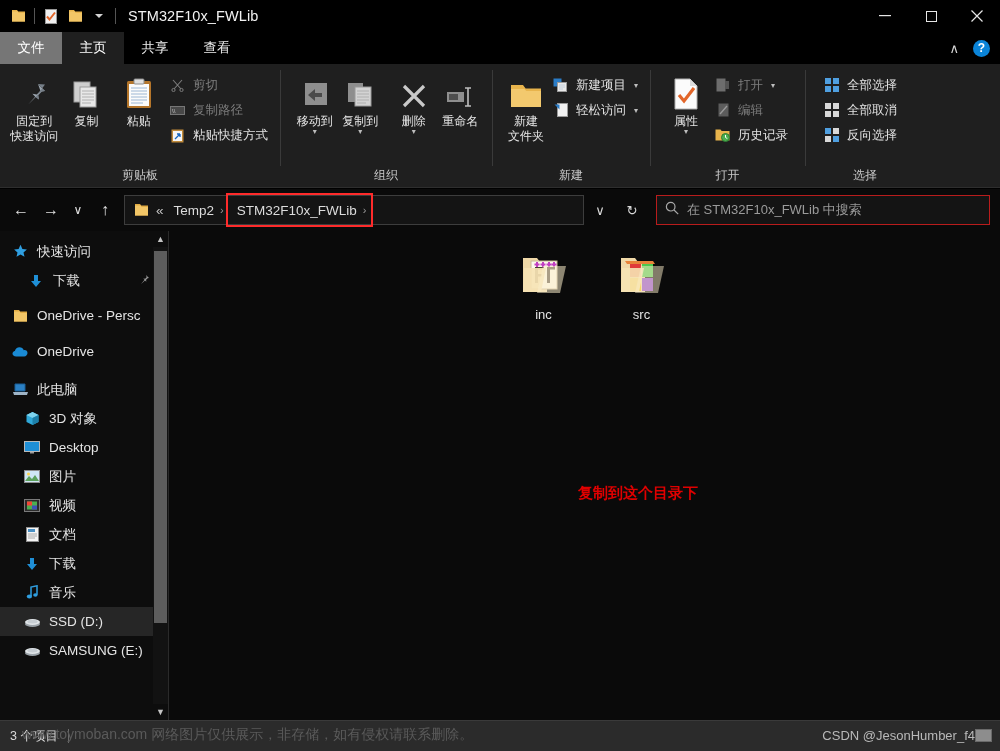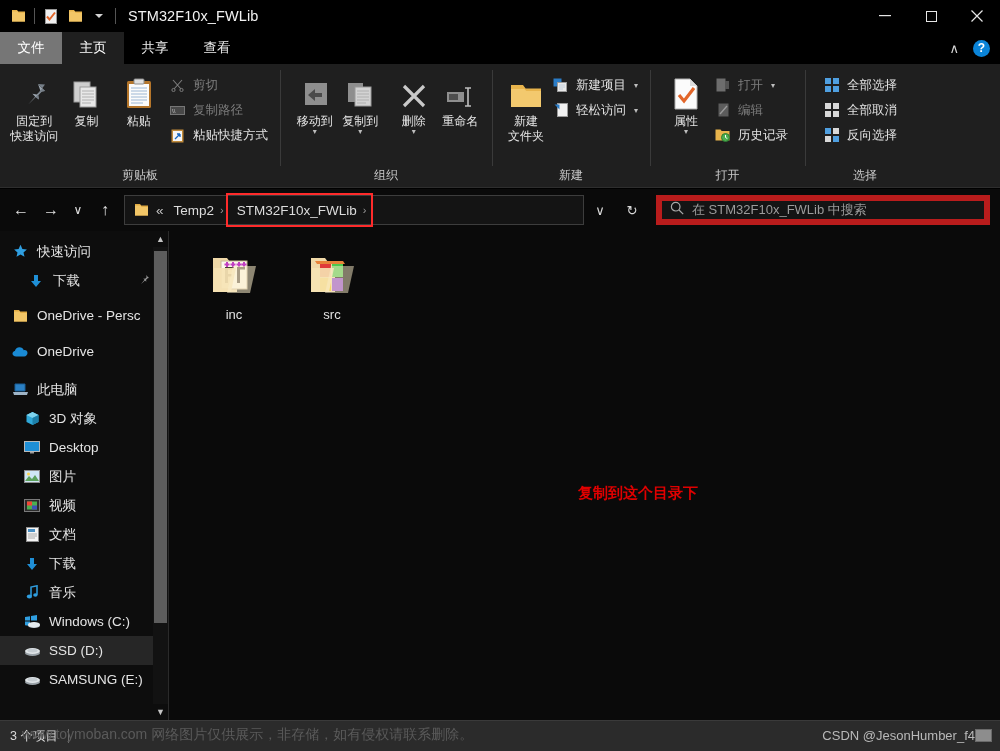--- a/index.html
+++ b/index.html
@@ -131,21 +131,21 @@
     display: flex; align-items: center; height: 30px; padding: 0 4px;
     margin-left: 3px;
   }
   .addr-right { margin-left: auto; display: flex; align-items: center; height: 30px; }
   .addr-ctl {
     width: 32px; height: 28px; display: flex; align-items: center; justify-content: center;
     color: #d8d8d8; font-size: 13px;
   }
   .searchbox {
     width: 334px; height: 30px; margin-left: 8px; margin-right: 10px;
-    border: 6px solid #b91c1c; background: #141414;
+    border: 1px solid #b91c1c; background: #141414;
     display: flex; align-items: center; padding: 0 8px; gap: 8px;
   }
   .searchbox .ph { font-size: 13px; color: #9b9b9b; white-space: nowrap; }
 
   
   .content {
     position: absolute; top: 231px; left: 0; width: 1000px; height: 489px;
     display: flex; background: #0a0a0a;
   }
   .navpane {
@@ -170,21 +170,21 @@
   .ns-arrow { height: 16px; width: 15px; display: flex; align-items: center; justify-content: center;
     color: #c4c4c4; font-size: 9px; }
   .ns-track { position: relative; flex: 1; width: 15px; background: #121212; }
   .ns-thumb { position: absolute; left: 1px; width: 13px; top: 4px; height: 372px; background: #5d5d5d; }
   .splitter { width: 1px; background: #2a2a2a; }
 
   .filepane {
     position: relative; flex: 1; height: 489px; background: #0a0a0a;
     padding-top: 8px;
   }
-  .icon-grid { display: flex; flex-wrap: wrap; padding-left: 16px; }
+  .icon-grid { display: flex; flex-wrap: wrap; padding-left: 16px; justify-content: center; }
   .file-item {
     width: 98px; padding-top: 6px;
     display: flex; flex-direction: column; align-items: center;
   }
   .file-item .fic { height: 58px; display: flex; align-items: center; justify-content: center; }
   .file-item .fname { margin-top: 4px; font-size: 13px; color: #e2e2e2; }
   .annotation {
     position: absolute; left: 409px; top: 253px;
     font-size: 15px; color: #e00000; font-weight: bold; white-space: nowrap;
   }
@@ -692,32 +692,20 @@
           <span class="nic">
             <svg width="13" height="15" viewBox="0 0 13 15">
                 <path d="M5 11V2l6-1.2v9" stroke="#2f9ee0" stroke-width="1.5" fill="none"></path>
                 <ellipse cx="3.4" cy="11.4" rx="2.6" ry="2" fill="#2f9ee0"></ellipse>
                 <ellipse cx="9.4" cy="10" rx="2.2" ry="1.8" fill="#2f9ee0"></ellipse>
               </svg>
           </span>
           <span>音乐</span>
         </div>
 
-        <div class="navitem indent2">
-          <span class="nic">
-            <svg width="17" height="14" viewBox="0 0 17 14">
-                <path d="M1 2l5-.8v4.4H1z" fill="#2f9ee0"></path>
-                <path d="M7 1.1l6-1v5.5H7z" fill="#2f9ee0"></path>
-                <path d="M1 6.6h5V11L1 10.3z" fill="#2f9ee0"></path>
-                <ellipse cx="10" cy="10.5" rx="6" ry="2.6" fill="#c3cdd4"></ellipse>
-                <ellipse cx="10" cy="9.6" rx="6" ry="2.6" fill="#e4eaee"></ellipse>
-              </svg>
-          </span>
-          <span>Windows (C:)</span>
-        </div>
 
         <div class="navitem indent2 selected">
           <span class="nic">
             <svg width="17" height="12" viewBox="0 0 17 12">
                 <ellipse cx="8.5" cy="8" rx="7.5" ry="3" fill="#9aa2a8"></ellipse>
                 <ellipse cx="8.5" cy="6" rx="7.5" ry="3" fill="#e0e5e8"></ellipse>
                 <ellipse cx="8.5" cy="5.6" rx="5.2" ry="1.9" fill="#c6cdd2"></ellipse>
               </svg>
           </span>
           <span>SSD (D:)</span>

